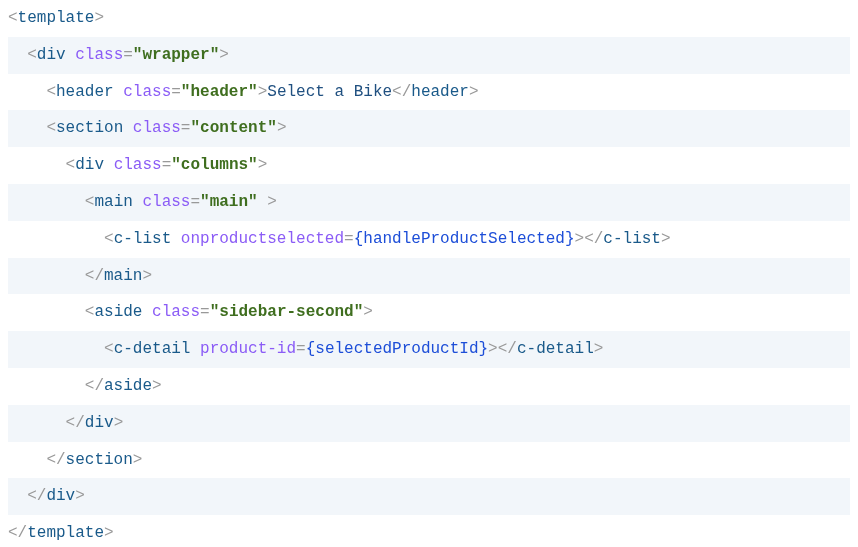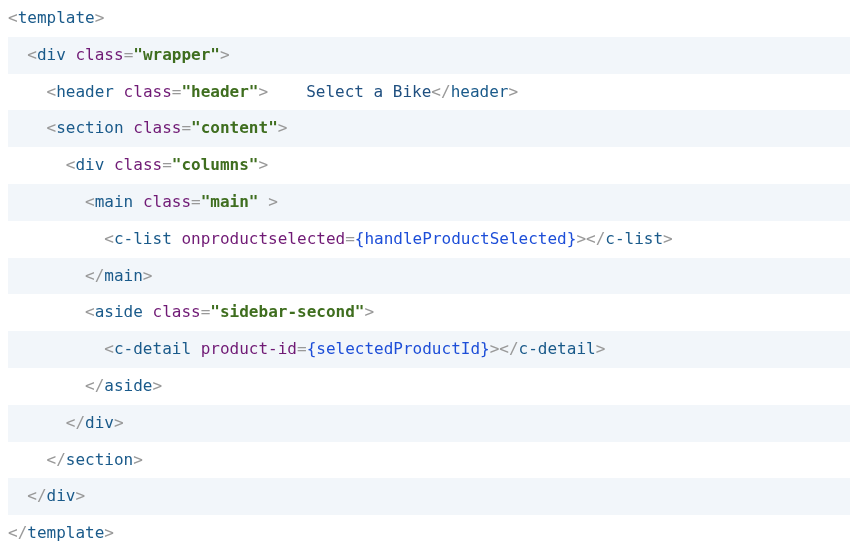--- a/index.html
+++ b/index.html
@@ -13,27 +13,28 @@
   }
   pre {
     margin: 0;
     padding: 0 8px;
     white-space: pre;
     overflow: hidden;
   }
   .line {
     display: block;
     min-height: 2.3em;
+    font-family: Liberation Mono, monospace;
   }
   .stripe {
     background: #f2f6fa;
   }
   .p  { color: #999999; }  
   .t  { color: #1a5a8a; }  
-  .a  { color: #701a75; }  
+  .a  { color: #8b5cf6; }  
   .s  { color: #3f6e1f; font-weight: bold; }  
-  .tx { color: #205080; margin-left: 38px; }  
+  .tx { color: #205080; }  
   .expr { color: #1d4ed8; } 
 </style>
 </head>
 <body>
 
 <pre><span class="line"><span class="p">&lt;</span><span class="t">template</span><span class="p">&gt;</span></span><span class="line stripe">  <span class="p">&lt;</span><span class="t">div</span> <span class="a">class</span><span class="p">=</span><span class="s">"wrapper"</span><span class="p">&gt;</span></span><span class="line">    <span class="p">&lt;</span><span class="t">header</span> <span class="a">class</span><span class="p">=</span><span class="s">"header"</span><span class="p">&gt;</span><span class="tx">Select a Bike</span><span class="p">&lt;/</span><span class="t">header</span><span class="p">&gt;</span></span><span class="line stripe">    <span class="p">&lt;</span><span class="t">section</span> <span class="a">class</span><span class="p">=</span><span class="s">"content"</span><span class="p">&gt;</span></span><span class="line">      <span class="p">&lt;</span><span class="t">div</span> <span class="a">class</span><span class="p">=</span><span class="s">"columns"</span><span class="p">&gt;</span></span><span class="line stripe">        <span class="p">&lt;</span><span class="t">main</span> <span class="a">class</span><span class="p">=</span><span class="s">"main"</span> <span class="p">&gt;</span></span><span class="line">          <span class="p">&lt;</span><span class="t">c-list</span> <span class="a">onproductselected</span><span class="p">=</span><span class="expr">{handleProductSelected}</span><span class="p">&gt;&lt;/</span><span class="t">c-list</span><span class="p">&gt;</span></span><span class="line stripe">        <span class="p">&lt;/</span><span class="t">main</span><span class="p">&gt;</span></span><span class="line">        <span class="p">&lt;</span><span class="t">aside</span> <span class="a">class</span><span class="p">=</span><span class="s">"sidebar-second"</span><span class="p">&gt;</span></span><span class="line stripe">          <span class="p">&lt;</span><span class="t">c-detail</span> <span class="a">product-id</span><span class="p">=</span><span class="expr">{selectedProductId}</span><span class="p">&gt;&lt;/</span><span class="t">c-detail</span><span class="p">&gt;</span></span><span class="line">        <span class="p">&lt;/</span><span class="t">aside</span><span class="p">&gt;</span></span><span class="line stripe">      <span class="p">&lt;/</span><span class="t">div</span><span class="p">&gt;</span></span><span class="line">    <span class="p">&lt;/</span><span class="t">section</span><span class="p">&gt;</span></span><span class="line stripe">  <span class="p">&lt;/</span><span class="t">div</span><span class="p">&gt;</span></span><span class="line"><span class="p">&lt;/</span><span class="t">template</span><span class="p">&gt;</span></span></pre>
 
 </body></html>

